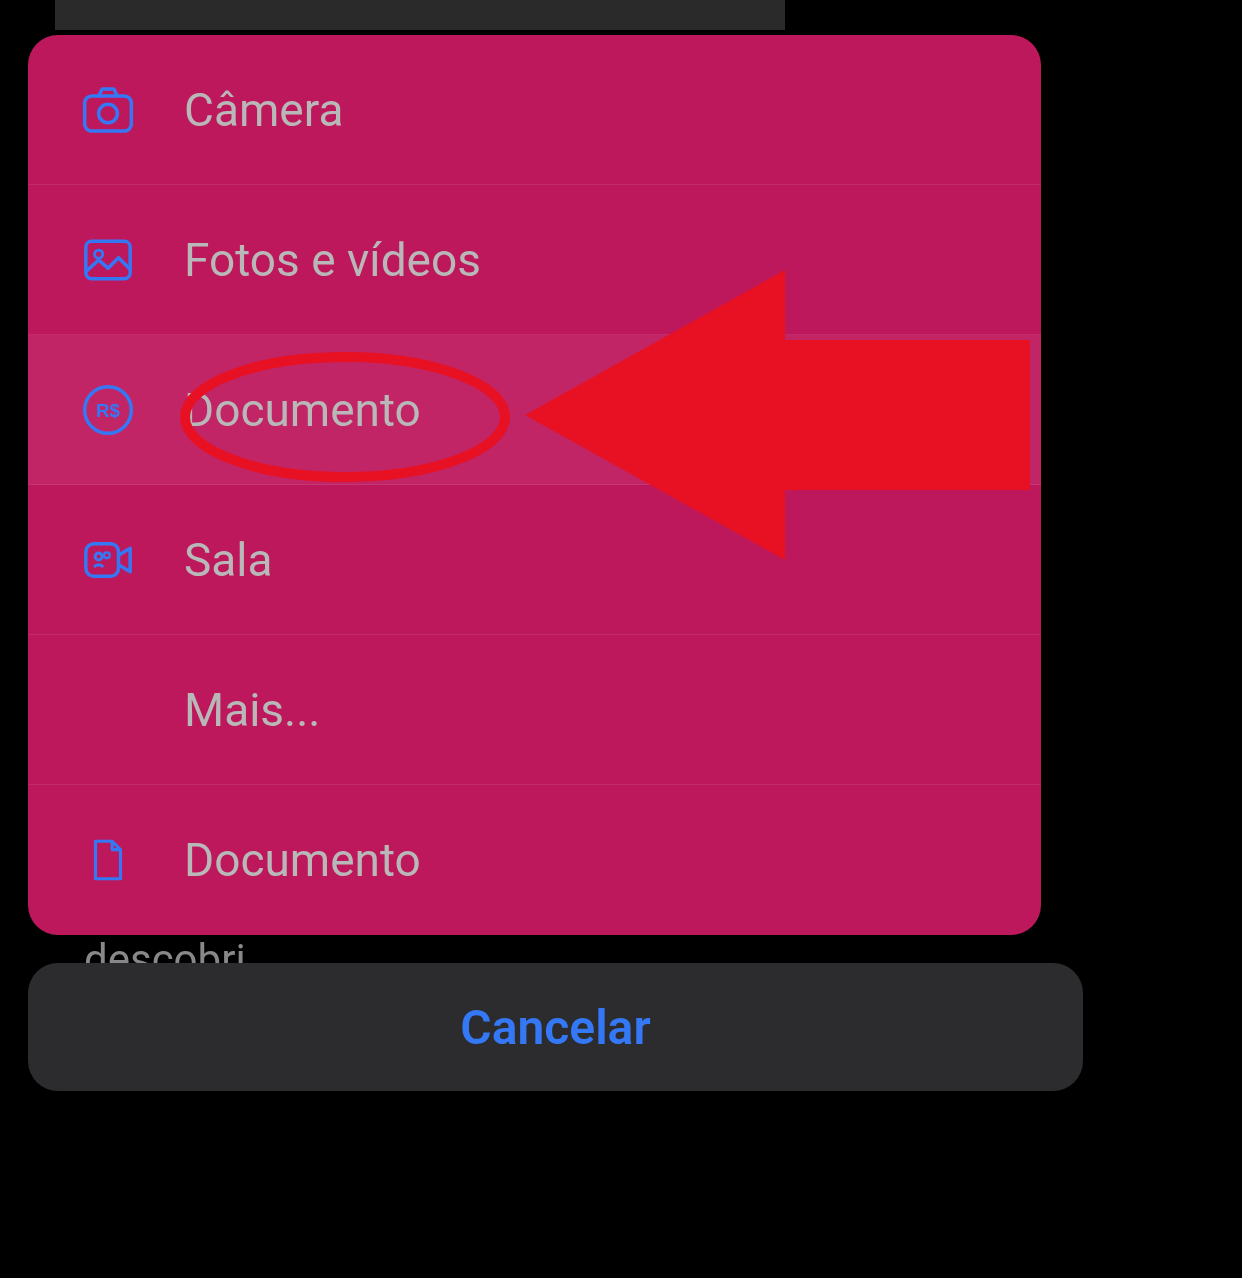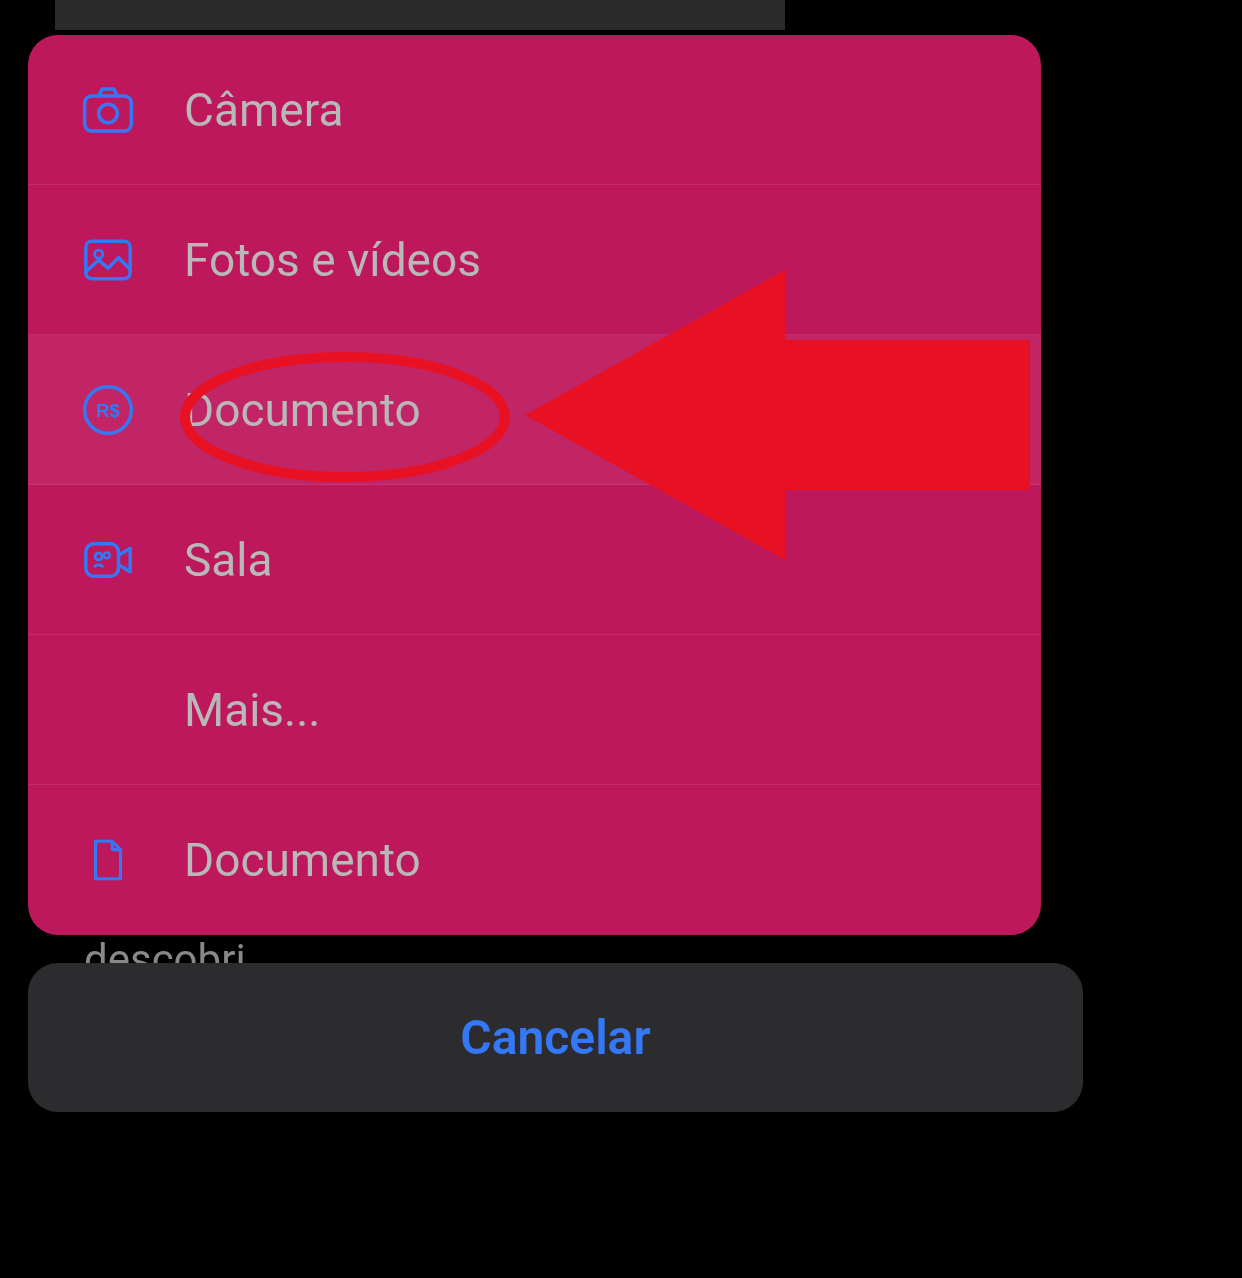--- a/index.html
+++ b/index.html
@@ -58,21 +58,21 @@
       font-size: 46px;
       color: #b8b8b8;
       margin-left: 44px;
       font-weight: 400;
     }
     .cancel-button {
       position: absolute;
       top: 963px;
       left: 28px;
       width: 1055px;
-      height: 149px;
+      height: 128px;
       background: #2c2c2e;
       border-radius: 30px;
       display: flex;
       align-items: center;
       justify-content: center;
       cursor: pointer;
     }
     .cancel-label {
       font-size: 48px;
       color: #3478f6;

